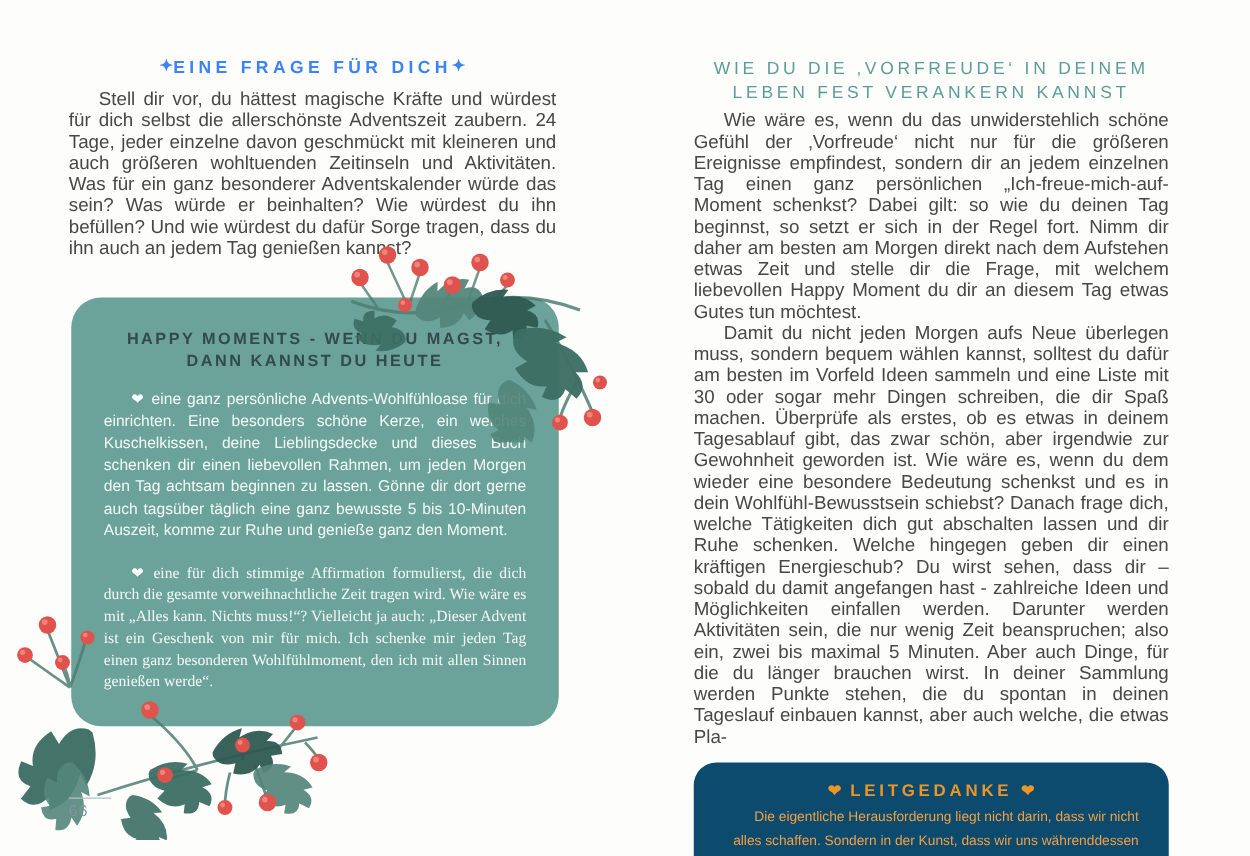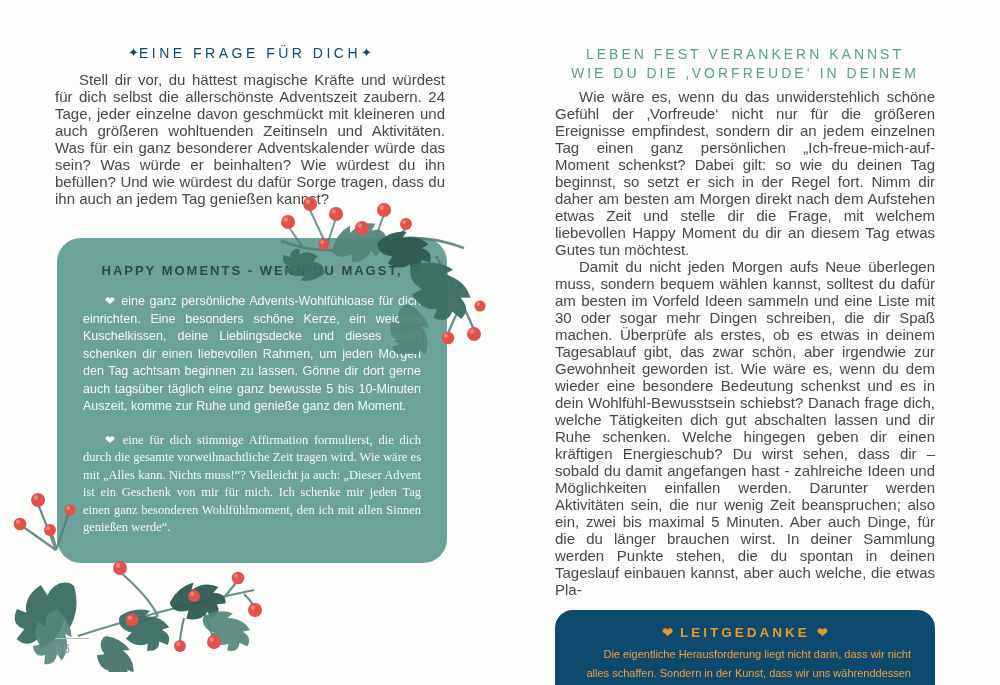--- a/index.html
+++ b/index.html
@@ -3,22 +3,22 @@
 <meta charset="utf-8">
 <style>
   html,body{margin:0;padding:0;background:#ffffff;}
   .sheet{
     position:relative;width:1000px;height:685px;background:#fdfdfc;overflow:hidden;
     font-family:"Liberation Sans",sans-serif;color:#474747;
   }
   
   .page-left{position:absolute;left:55px;top:45px;width:390px;}
   .sec-title{
-    text-align:center;color:#0c4a6e;font-size:14px;letter-spacing:3.5px;
-    font-weight:400;margin-bottom:10px;white-space:nowrap;
+    text-align:center;color:#3b82f6;font-size:14px;letter-spacing:3.5px;
+    font-weight:700;margin-bottom:10px;white-space:nowrap;
   }
   .sec-title .diamond{letter-spacing:0;font-size:13px;position:relative;top:-1px;}
   .body-par{
     font-size:15px;line-height:17px;text-align:justify;margin:0;
     text-indent:24px;color:#474747;
   }
   .happy-box{
     position:absolute;left:57px;top:238px;width:390px;box-sizing:border-box;
     background:#6ba29a;border-radius:24px;padding:24px 26px 26px;z-index:1;
   }
@@ -68,20 +68,21 @@
 <div class="sheet">
 
   <div class="page-left">
     <div class="sec-title"><span class="diamond">✦</span><span>EINE FRAGE FÜR DICH</span><span class="diamond">✦</span></div>
     <p class="body-par">Stell dir vor, du hättest magische Kräfte und würdest für dich selbst die allerschönste Adventszeit zaubern. 24 Tage, jeder einzelne davon geschmückt mit kleineren und auch größeren wohltuenden Zeitinseln und Aktivitäten. Was für ein ganz besonderer Adventskalender würde das sein? Was würde er beinhalten? Wie würdest du ihn befüllen? Und wie würdest du dafür Sorge tragen, dass du ihn auch an jedem Tag genießen kannst?</p>
   </div>
 
   <div class="happy-box">
     <div class="happy-box-title">
       <div>HAPPY MOMENTS  - WENN DU MAGST,</div>
+      <div>DANN KANNST DU HEUTE</div>
     </div>
     <p class="box-item"><span class="heart-white">❤</span><span>eine ganz persönliche Advents-Wohlfühloase für dich einrichten. Eine besonders schöne Kerze, ein weiches Kuschelkissen, deine Lieblingsdecke und dieses Buch schenken dir einen liebevollen Rahmen, um jeden Morgen den Tag achtsam beginnen zu lassen. Gönne dir dort gerne auch tagsüber täglich eine ganz bewusste 5 bis 10-Minuten Auszeit, komme zur Ruhe und genieße ganz den Moment.</span></p>
     <p class="box-item"><span class="heart-white">❤</span><span>eine für dich stimmige Affirmation formulierst, die dich durch die gesamte vorweihnachtliche Zeit tragen wird. Wie wäre es mit „Alles kann. Nichts muss!“? Vielleicht ja auch: „Dieser Advent ist ein Geschenk von mir für mich. Ich schenke mir jeden Tag einen ganz besonderen Wohlfühlmoment, den ich mit allen Sinnen genießen werde“.</span></p>
   </div>
 
   <svg class="holly holly-top" width="222" height="168" viewBox="0 0 222 168">
     <defs>
       <path id="leaf" d="M0,0 Q10,-14 26,-16 L23,-9 Q38,-16 50,-8 L44,-3 Q56,-2 55,9 L46,9 Q50,19 38,22 L36,15 Q28,24 14,19 L17,11 Q4,13 0,3 Z"></path>
       <g id="berry">
           <circle r="7" fill="#e0534d"></circle>
@@ -129,22 +130,22 @@
     <use href="#berry" transform="translate(206,164)"></use>
     <use href="#berry" transform="translate(172,168) scale(0.85)"></use>
   </svg>
 
   <div class="pagenum-wrap">
     <span class="pagenum">66</span>
   </div>
 
   <div class="page-right">
     <div class="sec-title-r">
+      <div>WIE DU DIE ‚VORFREUDE‘ IN DEINEM</div>
       <div>LEBEN FEST VERANKERN KANNST</div>
-      <div>WIE DU DIE ‚VORFREUDE‘ IN DEINEM</div>
     </div>
     <div class="right-text">
       <p class="body-par">Wie wäre es, wenn du das unwiderstehlich schöne Gefühl der ‚Vorfreude‘ nicht nur für die größeren Ereignisse empfindest, sondern dir an jedem einzelnen Tag einen ganz persönlichen „Ich-freue-mich-auf-Moment schenkst? Dabei gilt: so wie du deinen Tag beginnst, so setzt er sich in der Regel fort. Nimm dir daher am besten am Morgen direkt nach dem Aufstehen etwas Zeit und stelle dir die Frage, mit welchem liebevollen Happy Moment du dir an diesem Tag etwas Gutes tun möchtest.</p>
       <p class="body-par">Damit du nicht jeden Morgen aufs Neue überlegen muss, sondern bequem wählen kannst, solltest du dafür am besten im Vorfeld Ideen sammeln und eine Liste mit 30 oder sogar mehr Dingen schreiben, die dir Spaß machen. Überprüfe als erstes, ob es etwas in deinem Tagesablauf gibt, das zwar schön, aber irgendwie zur Gewohnheit geworden ist. Wie wäre es, wenn du dem wieder eine besondere Bedeutung schenkst und es in dein Wohlfühl-Bewusstsein schiebst? Danach frage dich, welche Tätigkeiten dich gut abschalten lassen und dir Ruhe schenken. Welche hingegen geben dir einen kräftigen Energieschub? Du wirst sehen, dass dir – sobald du damit angefangen hast - zahlreiche Ideen und Möglichkeiten einfallen werden. Darunter werden Aktivitäten sein, die nur wenig Zeit beanspruchen; also ein, zwei bis maximal 5 Minuten. Aber auch Dinge, für die du länger brauchen wirst. In deiner Sammlung werden Punkte stehen, die du spontan in deinen Tageslauf einbauen kannst, aber auch welche, die etwas Pla-</p>
     </div>
 
     <div class="leit-box">
       <div class="leit-title"><span class="heart-orange">❤</span><span>LEITGEDANKE</span><span class="heart-orange">❤</span></div>
       <p class="leit-text">Die eigentliche Herausforderung liegt nicht darin, dass wir nicht alles schaffen. Sondern in der Kunst, dass wir uns währenddessen selbst stets gut im Blick haben und jeden Tag bewusst für kleinere und auch größere Herzensmomente in unserem Alltag sorgen.</p>
     </div>

